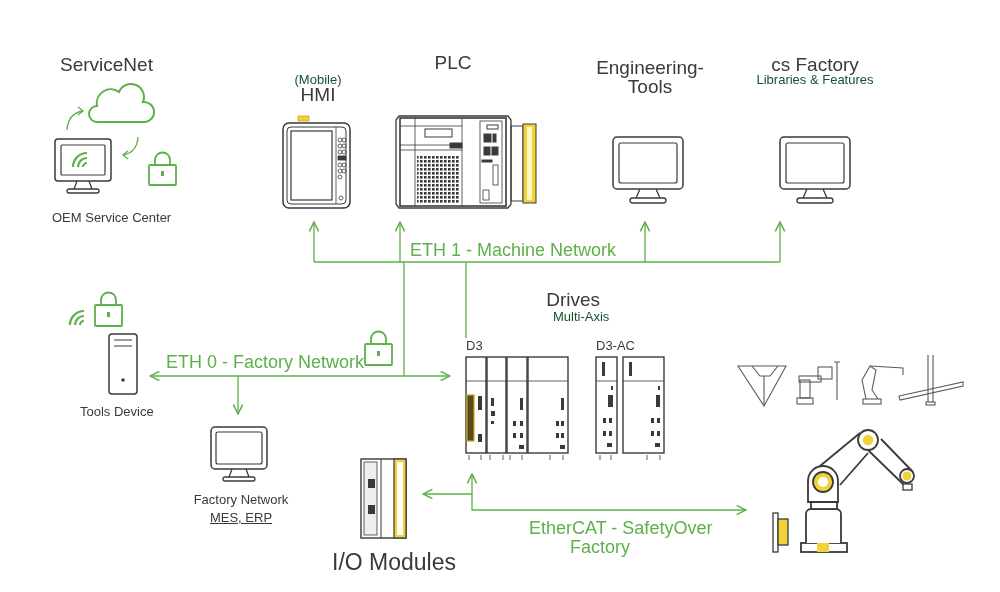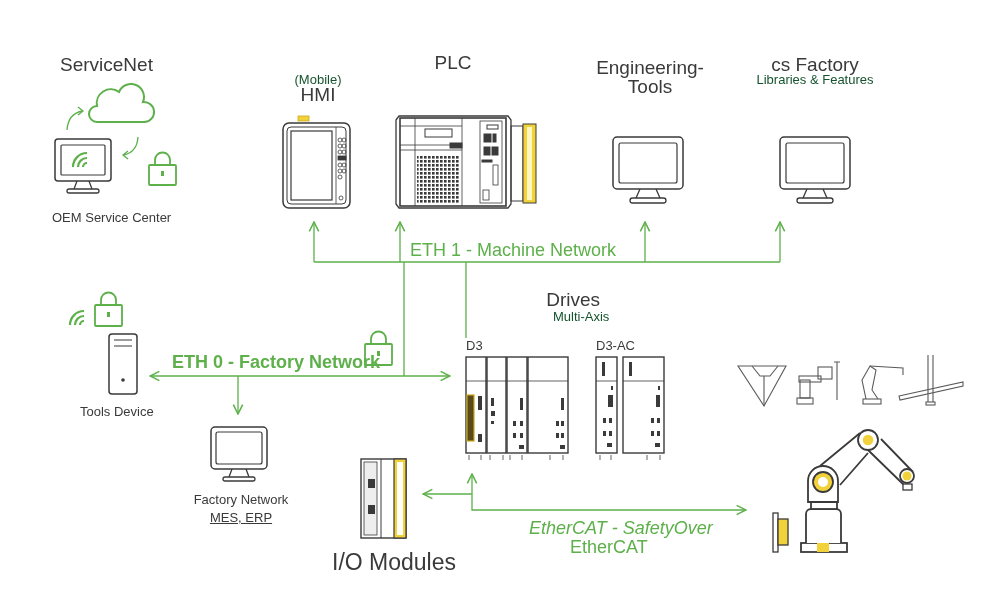--- a/index.html
+++ b/index.html
@@ -22,23 +22,23 @@
 
 <div class="lbl title" style="left:428px;top:52px;width:50px;">PLC</div>
 
 <div class="lbl title" style="left:570px;top:57px;width:160px;">Engineering-</div>
 <div class="lbl title" style="left:570px;top:76px;width:160px;">Tools</div>
 
 <div class="lbl title" style="left:735px;top:54px;width:160px;">cs Factory</div>
 <div class="lbl sub" style="left:735px;top:72px;width:160px;">Libraries &amp; Features</div>
 
 <div class="net" style="left:410px;top:240px;">ETH 1 - Machine Network</div>
-<div class="net" style="left:172px;top:352px;font-weight:bold;">ETH 0 - Factory Network</div>
-<div class="net" style="left:529px;top:518px;font-style:italic;">EtherCAT - SafetyOver</div>
-<div class="net" style="left:570px;top:537px;">EtherCAT</div>
+<div class="net" style="left:166px;top:352px;">ETH 0 - Factory Network</div>
+<div class="net" style="left:529px;top:518px;">EtherCAT - SafetyOver</div>
+<div class="net" style="left:570px;top:537px;">Factory</div>
 
 <div class="lbl small" style="left:80px;top:404px;">Tools Device</div>
 <div class="lbl small" style="left:186px;top:492px;width:110px;">Factory Network</div>
 <div class="lbl small" style="left:186px;top:510px;width:110px;text-decoration:underline;">MES, ERP</div>
 
 <div class="lbl title" style="left:520px;top:289px;width:80px;text-align:right;">Drives</div>
 <div class="lbl sub" style="left:518px;top:309px;text-align:left;margin-left:35px;">Multi-Axis</div>
 <div class="lbl" style="left:466px;top:338px;font-size:13px;">D3</div>
 <div class="lbl" style="left:596px;top:338px;font-size:13px;">D3-AC</div>
 

